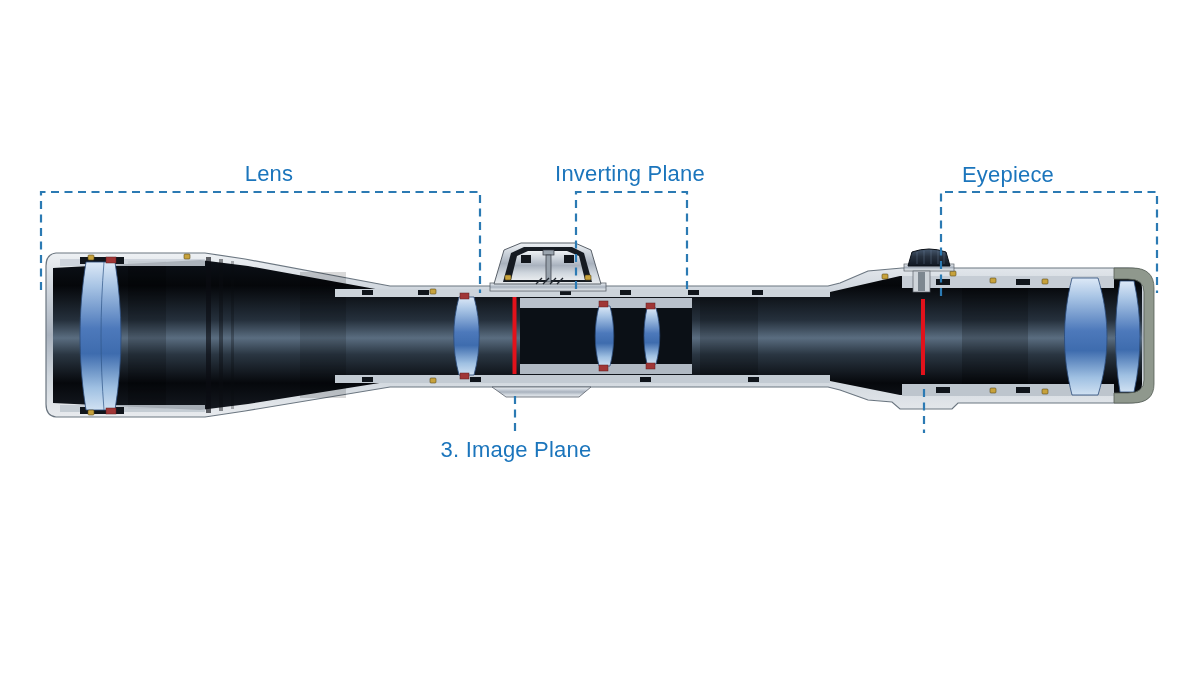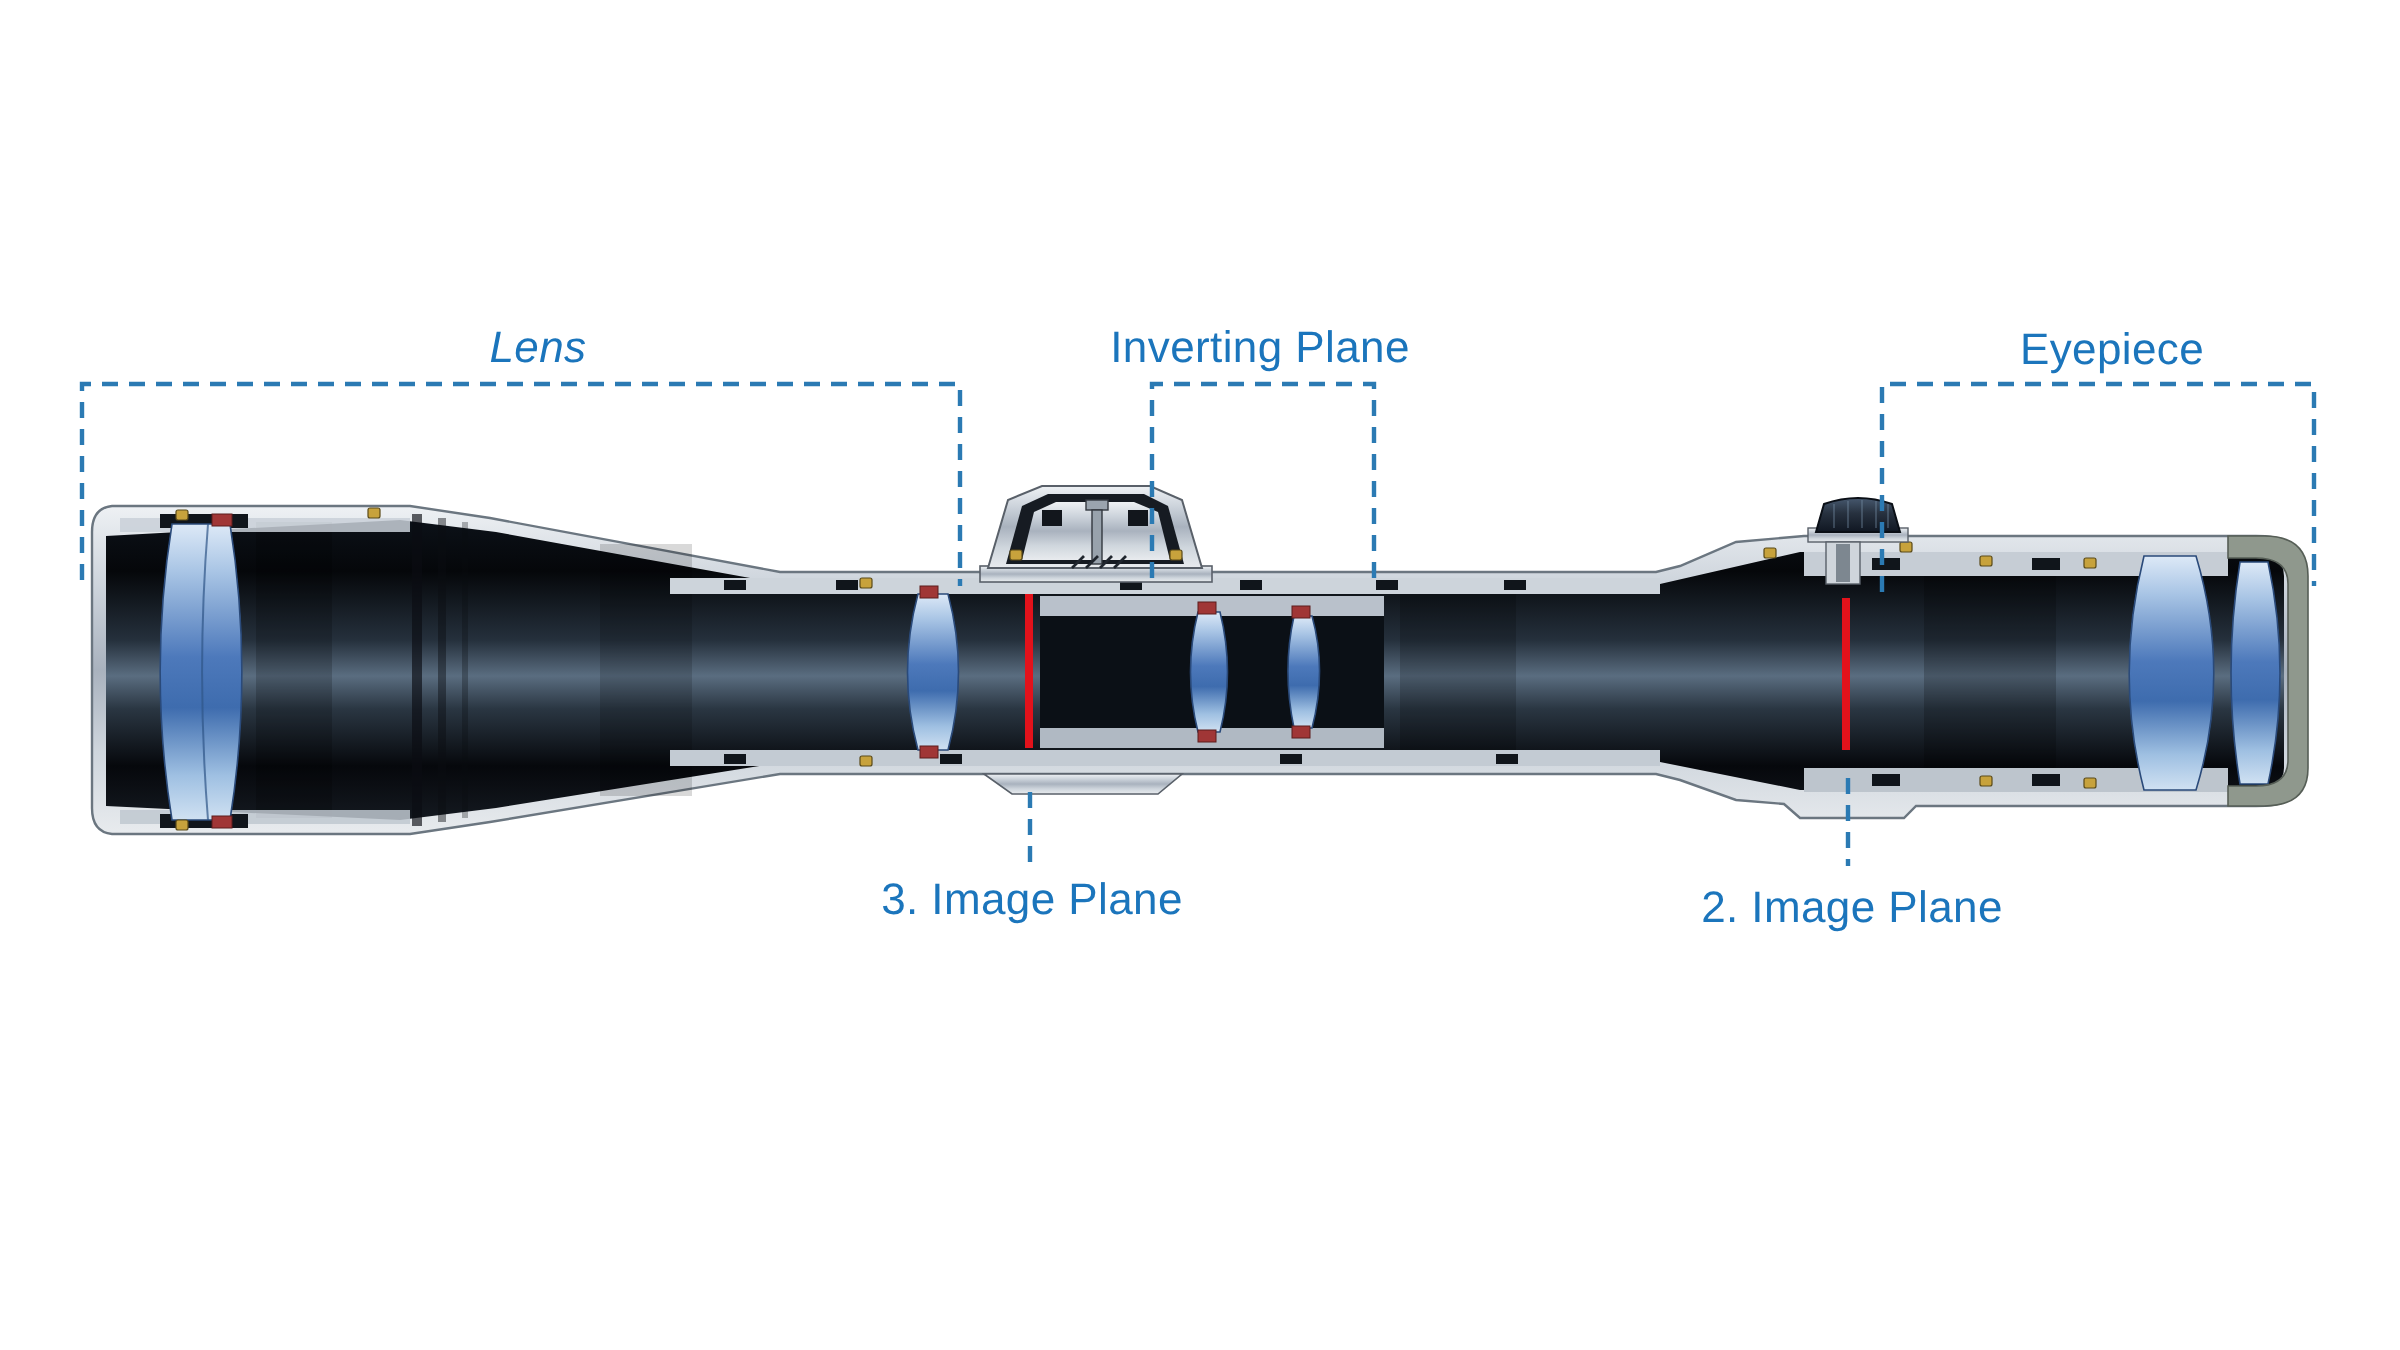--- a/index.html
+++ b/index.html
@@ -195,22 +195,21 @@
 
     <g fill="none" stroke-width="2.2" stroke-dasharray="8 5.5">
       <polyline points="41,290 41,192 480,192 480,293" stroke="#2b7ab3"></polyline>
       <polyline points="576,289 576,192 687,192 687,293" stroke="#2b7ab3"></polyline>
       <polyline points="941,296 941,192 1157,192 1157,293" stroke="#2b7ab3"></polyline>
       <line x1="515" y1="396" x2="515" y2="431" stroke="#2b7ab3"></line>
       <line x1="924" y1="389" x2="924" y2="433" stroke="#2b7ab3"></line>
     </g>
   </svg>
 
-  <div class="diagram-label" style="left:269px; top:162px;font-style:italic;">Lens</div>
+  <div class="diagram-label" style="left:269px; top:162px;">Lens</div>
 
   <div class="diagram-label" style="left:630px; top:162px;">Inverting Plane</div>
 
-  <div class="diagram-label" style="left:1056px; top:163px;">Eyepiece</div>
+  <div class="diagram-label" style="left:1008px; top:163px;">Eyepiece</div>
 
   <div class="diagram-label" style="left:516px; top:438px;">3. Image Plane</div>
 
-  <div class="diagram-label" style="left:926px; top:442px;">2. Image Plane</div>
 </div>
 
 </body></html>

